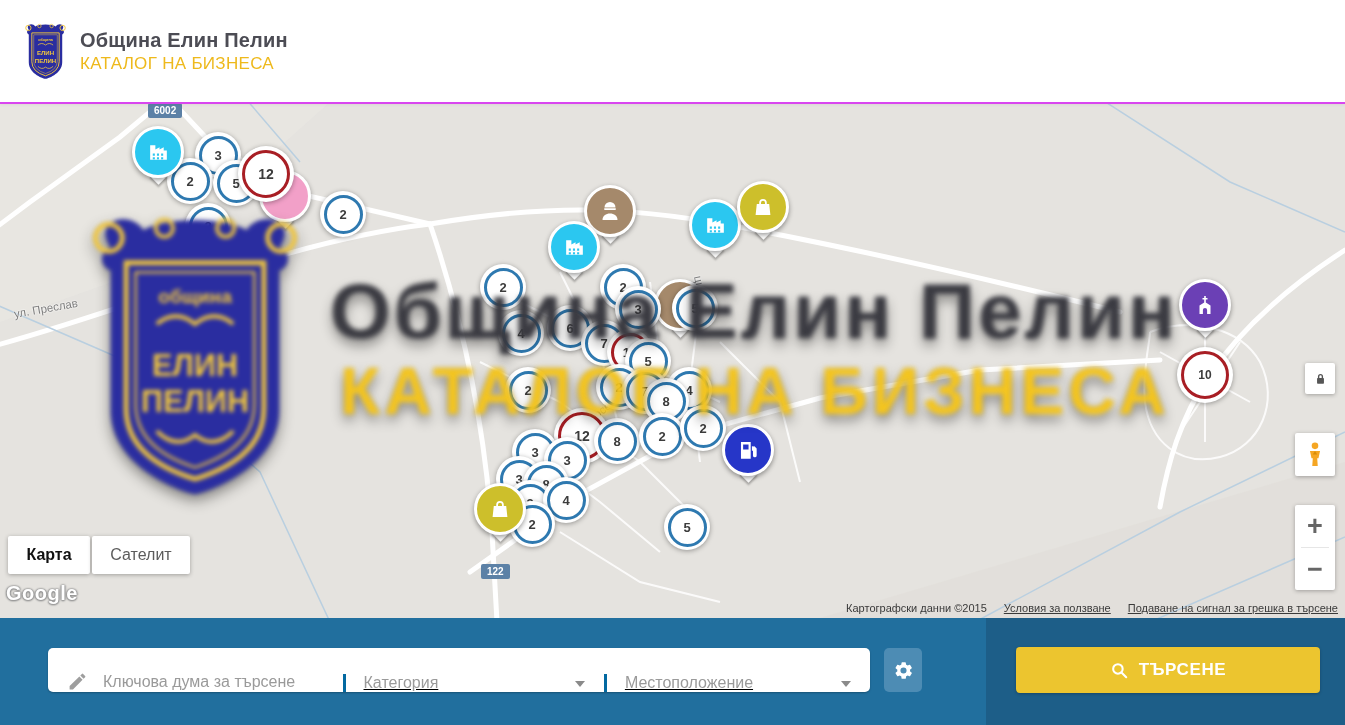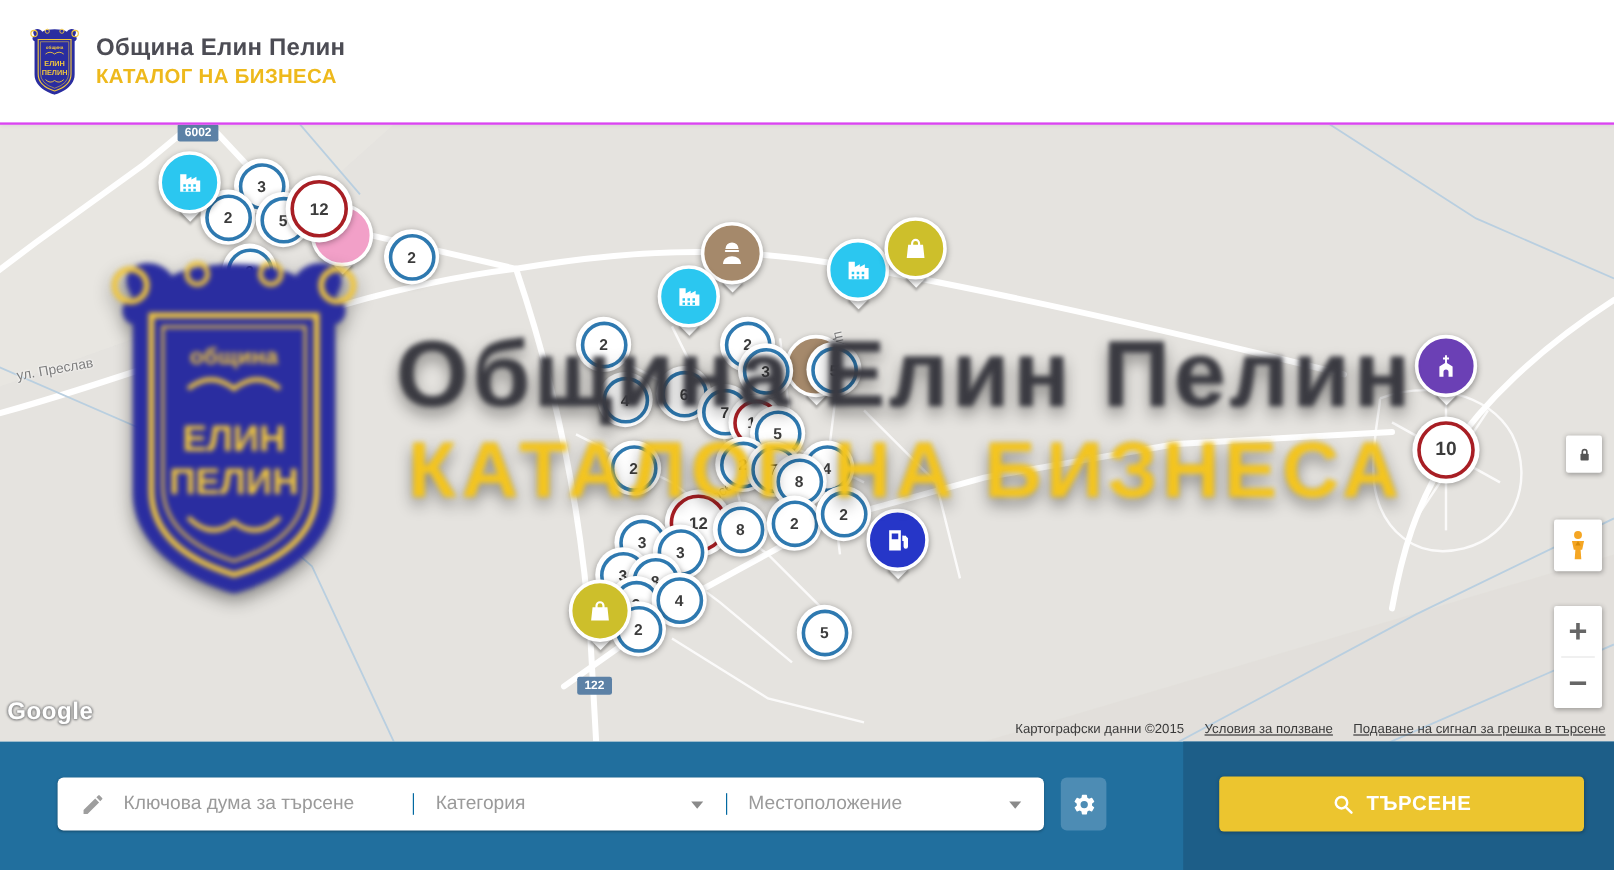--- a/index.html
+++ b/index.html
@@ -8,21 +8,21 @@
     font-family:"Liberation Sans",sans-serif;background:#fff;
     -webkit-user-select:none;user-select:none;
   }
   
   .header{position:absolute;top:0;left:0;width:1345px;height:102px;background:#fff;
     border-bottom:2px solid #d946ef;box-shadow:0 1px 3px rgba(0,0,0,.05);z-index:40;}
   .logo-wrap{position:absolute;left:22px;top:23px;display:flex;align-items:center;cursor:pointer;text-decoration:none;}
   .logo-shield{width:47px;height:57px;}
   .logo-text{margin-left:11px;}
   .logo-title{font-size:20px;font-weight:bold;color:#4c4c54;letter-spacing:.2px;}
-  .logo-subtitle{font-size:17px;font-weight:bold;color:#eeb91c;margin-top:2px;letter-spacing:.3px;}
+  .logo-subtitle{font-size:17px;font-weight:normal;color:#eeb91c;margin-top:2px;letter-spacing:.3px;}
   .nav{position:absolute;right:24px;top:0;height:102px;display:flex;align-items:center;gap:31px;}
   .nav-item{font-size:15px;font-weight:bold;color:#2d2d35;letter-spacing:-.2px;cursor:pointer;white-space:nowrap;}
   
   .map{position:absolute;top:102px;left:0;width:1345px;height:516px;background:#e5e3df;overflow:hidden;}
   .map-bg{position:absolute;left:0;top:0;}
   .road-badge{position:absolute;background:#5c81a6;color:#fff;font-size:10px;font-weight:bold;
     padding:2px 6px;border-radius:2px;z-index:2;line-height:11px;}
   .street-label{position:absolute;color:#7d7d7d;font-size:11.5px;z-index:2;white-space:nowrap;
     text-shadow:0 0 2px #fff,0 0 2px #fff;transform-origin:left center;}
   .cluster{position:absolute;border-radius:50%;background:#fff;z-index:4;cursor:pointer;
@@ -63,28 +63,28 @@
   .pegman-btn{left:1295px;top:331px;width:40px;height:43px;}
   .zoomctrl{position:absolute;left:1295px;top:403px;width:40px;height:85px;background:#fff;z-index:15;
     border-radius:2px;box-shadow:0 1px 4px rgba(0,0,0,.3);display:flex;flex-direction:column;}
   .zoom-btn{flex:1;display:flex;align-items:center;justify-content:center;cursor:pointer;
     font-size:27px;color:#666;font-weight:bold;line-height:1;}
   .zoom-divider{height:1px;background:#e6e6e6;margin:0 6px;}
   
   .footer{position:absolute;left:0;top:618px;width:1345px;height:107px;background:#216f9e;z-index:40;}
   .footer-right{position:absolute;left:986px;top:0;width:359px;height:107px;background:#1d5e88;}
   .search-bar{position:absolute;left:48px;top:30px;width:822px;height:44px;background:#fff;
-    border-radius:5px;display:flex;align-items:center;box-shadow:0 1px 2px rgba(0,0,0,.25);}
+    border-radius:5px;display:flex;align-items:flex-end;box-shadow:0 1px 2px rgba(0,0,0,.25);}
   .sb-section{display:flex;align-items:center;position:relative;}
   .sb-keyword{width:310px;}
   .sb-keyword svg{margin-left:19px;margin-right:13px;flex:none;}
   .sb-keyword input{border:none;outline:none;font-family:"Liberation Sans",sans-serif;
     font-size:16px;color:#555;width:230px;background:transparent;}
   .sb-keyword input::placeholder{color:#9a9a9a;}
-  .sb-select{border-left:1px solid #0369a1;padding-left:18px;cursor:pointer;}
+  .sb-select{border-left:3px solid #0369a1;padding-left:18px;cursor:pointer;text-decoration:underline;}
   .sb-category{width:253px;}
   .sb-location{width:258px;}
   .sb-select .sb-label{font-size:16px;color:#9a9a9a;}
   .dd-arrow{position:absolute;right:19px;top:50%;margin-top:-2px;width:0;height:0;
     border-left:5px solid transparent;border-right:5px solid transparent;border-top:6px solid #8a8a8a;}
   .gear-btn{position:absolute;left:884px;top:30px;width:38px;height:44px;background:#4d8cb4;
     border:none;border-radius:5px;display:flex;align-items:center;justify-content:center;cursor:pointer;}
   .search-btn{position:absolute;left:1016px;top:29px;width:304px;height:46px;background:#ecc52f;
     border:none;border-radius:4px;color:#fff;font-family:"Liberation Sans",sans-serif;
     font-size:17px;font-weight:bold;letter-spacing:.6px;display:flex;align-items:center;
@@ -400,32 +400,36 @@
         <div class="cluster-inner" style="width:33px;height:33px;border-color:#2e79b0">
           <span>2</span>
         </div>
       </div>
       <div class="cluster" style="left: 664px; top: 402px; width: 46px; height: 46px;">
         <div class="cluster-inner" style="width:33px;height:33px;border-color:#2e79b0">
           <span>5</span>
         </div>
       </div>
       <div class="cluster" style="left: 1177px; top: 245px; width: 56px; height: 56px;">
-        <div class="cluster-inner" style="width:42px;height:42px;border-color:#a81e24;font-size:16px">
+        <div class="cluster-inner" style="width:42px;height:42px;border-color:#a81e24;font-size:12px">
           <span>10</span>
         </div>
       </div>
     </div>
 
   <svg class="watermark-logo" viewBox="0 0 120 150">
       <use href="#shield"></use>
     </svg>
   <div class="watermark-title">Община Елин Пелин</div>
   <div class="watermark-subtitle">КАТАЛОГ НА БИЗНЕСА</div>
 
+  <div class="maptype">
+    <button class="maptype-btn maptype-map">Карта</button>
+    <button class="maptype-btn maptype-sat">Сателит</button>
+  </div>
   <div class="google-logo">Google</div>
   <div class="attribution" id="attribution">
       <span>Картографски данни ©2015</span>
       <span class="attr-link">Условия за ползване</span>
       <span class="attr-link">Подаване на сигнал за грешка в търсене</span>
     </div>
 
   <div class="ctrl-box lock-btn">
     <svg width="15" height="16" viewBox="0 0 24 24">
       <path d="M9 11V8a3 3 0 0 1 6 0v3" stroke="#555" stroke-width="2.2" fill="none"></path>

